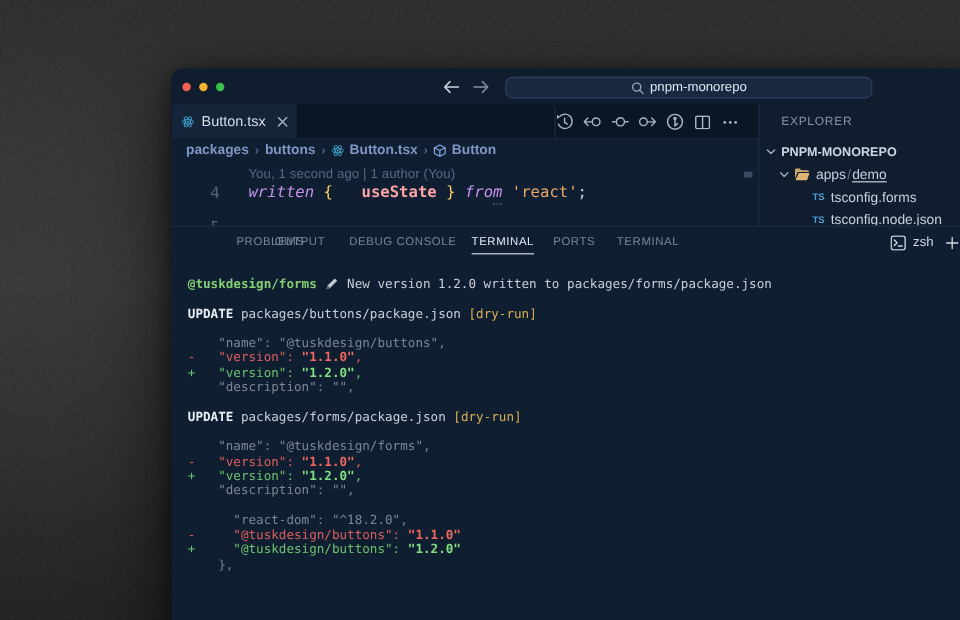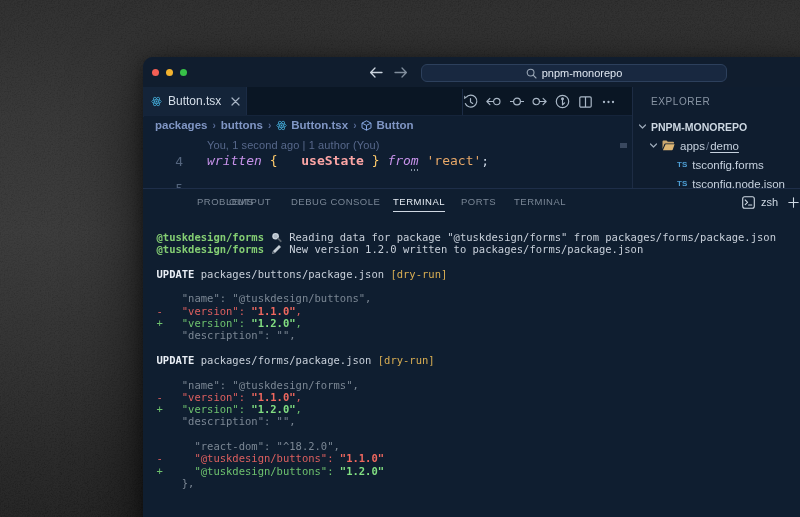--- a/index.html
+++ b/index.html
@@ -325,23 +325,19 @@
             <path d="M6.6 9 H9.8" stroke="#cfd9e3" stroke-width="1.1" stroke-linecap="round"></path>
           </svg>
       </span>
       <span>zsh</span>
       <span style="display:flex; margin-left:4px;">
         <svg width="11" height="11" viewBox="0 0 11 11">
             <path d="M5.5 0.8 V10.2 M0.8 5.5 H10.2" stroke="#cfd9e3" stroke-width="1.1" stroke-linecap="round"></path>
           </svg>
       </span>
     </div>
-    <div class="terminal"><div><span class="t-pkg">@tuskdesign/forms</span><span> </span><span class="t-icon"><svg width="11" height="11" viewBox="0 0 12 12">
-              <circle cx="5" cy="4.6" r="3.6" fill="#ccd5de"></circle>
-              <circle cx="5" cy="4.6" r="2.1" fill="#aeb9c4"></circle>
-              <path d="M7.8 7.2 L10.6 10" stroke="#5a646e" stroke-width="2" stroke-linecap="round"></path>
-            </svg></span><span> Reading data for package "@tuskdesign/forms" from packages/forms/package.json</span></div><div><span class="t-pkg">@tuskdesign/forms</span><span> </span><span class="t-icon"><svg width="11" height="11" viewBox="0 0 11 11">
+    <div class="terminal"><div><span class="t-pkg">@tuskdesign/forms</span><span> </span><span class="t-icon"><svg width="11" height="11" viewBox="0 0 11 11">
               <path d="M1 10 L2 7 L8 1 L10 3 L4 9 Z" fill="#c3cbd3"></path>
               <path d="M1 10 L2 7 L4 9 Z" fill="#55606c"></path>
             </svg></span><span> New version 1.2.0 written to packages/forms/package.json</span></div><div>&nbsp;</div><div><span class="t-bold">UPDATE</span><span> packages/buttons/package.json </span><span class="t-yellow">[dry-run]</span></div><div>&nbsp;</div><div><span class="t-gray">    "name": "@tuskdesign/buttons",</span></div><div><span class="t-red">-   "version": </span><span class="t-redv">"1.1.0"</span><span class="t-red">,</span></div><div><span class="t-green">+   "version": </span><span class="t-greenv">"1.2.0"</span><span class="t-green">,</span></div><div><span class="t-gray">    "description": "",</span></div><div>&nbsp;</div><div><span class="t-bold">UPDATE</span><span> packages/forms/package.json </span><span class="t-yellow">[dry-run]</span></div><div>&nbsp;</div><div><span class="t-gray">    "name": "@tuskdesign/forms",</span></div><div><span class="t-red">-   "version": </span><span class="t-redv">"1.1.0"</span><span class="t-red">,</span></div><div><span class="t-green">+   "version": </span><span class="t-greenv">"1.2.0"</span><span class="t-green">,</span></div><div><span class="t-gray">    "description": "",</span></div><div>&nbsp;</div><div><span class="t-gray">      "react-dom": "^18.2.0",</span></div><div><span class="t-red">-     "@tuskdesign/buttons": </span><span class="t-redv">"1.1.0"</span></div><div><span class="t-green">+     "@tuskdesign/buttons": </span><span class="t-greenv">"1.2.0"</span></div><div><span class="t-gray">    },</span></div></div>
   </div>
 
 </div>
 
 </body></html>

